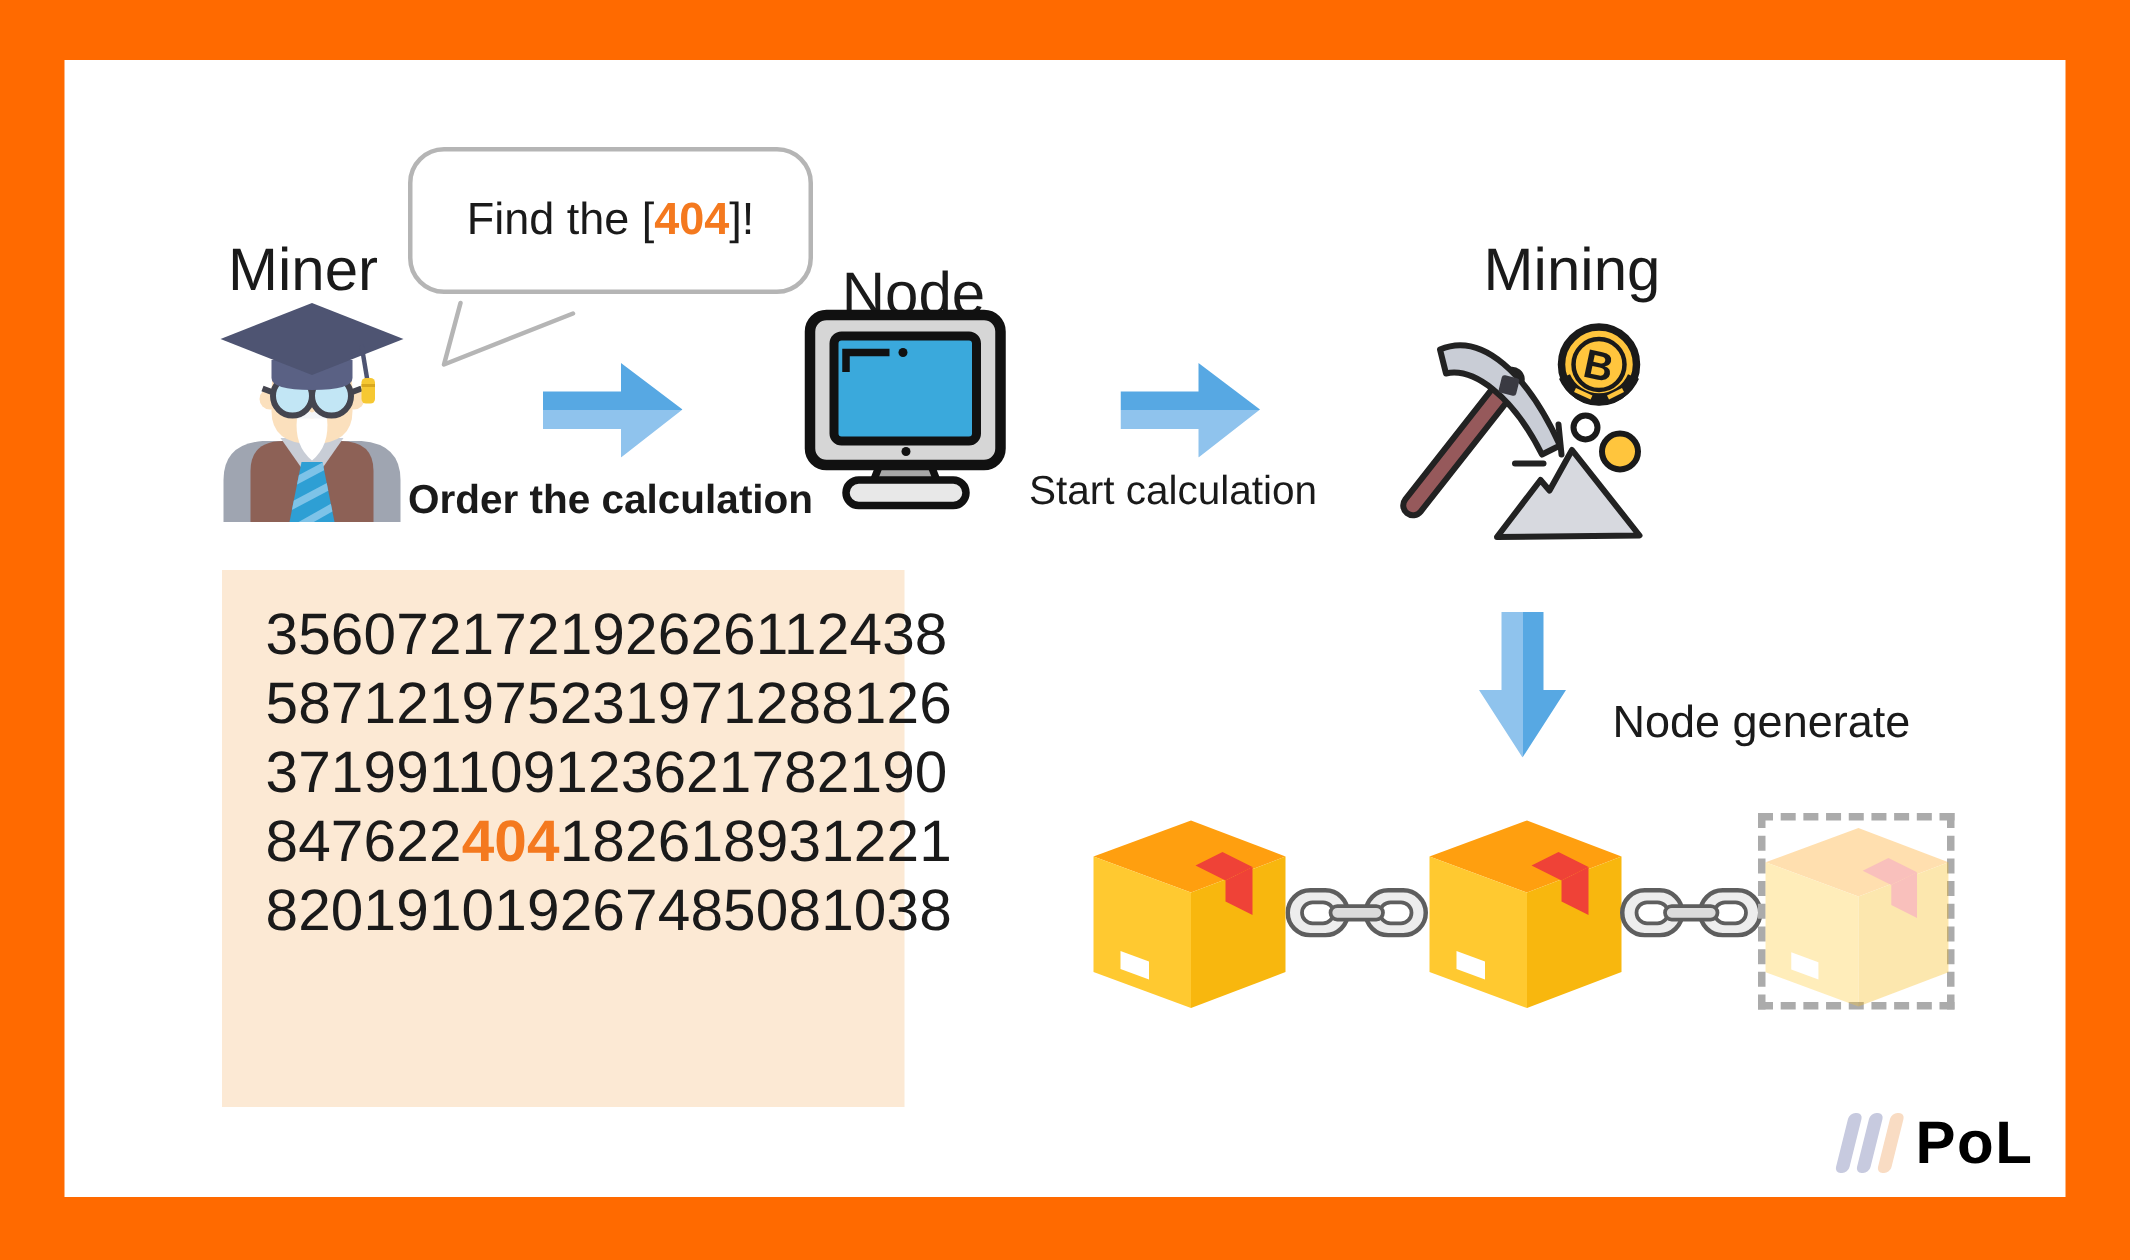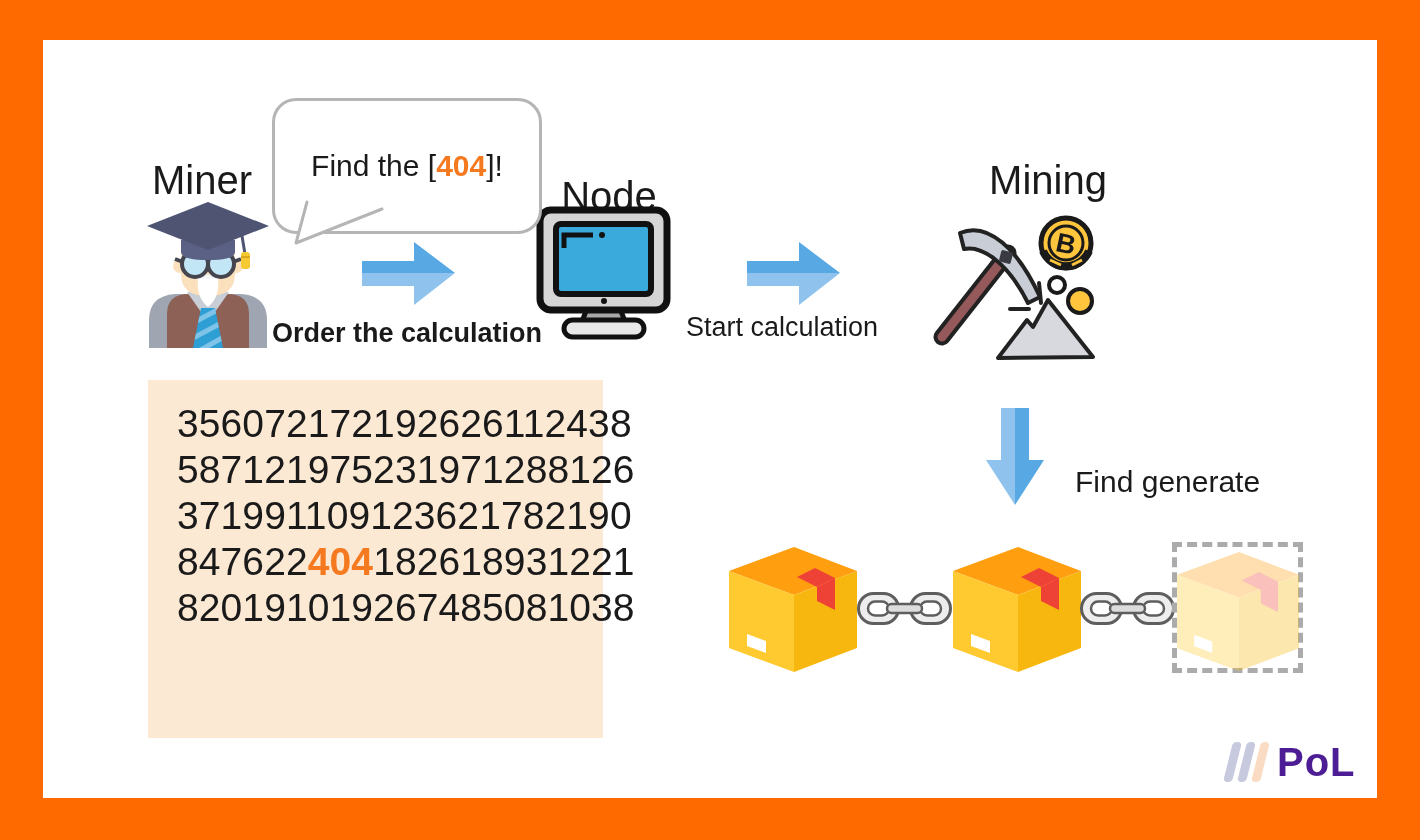--- a/index.html
+++ b/index.html
@@ -5,21 +5,21 @@
   html,body{margin:0;padding:0;background:#888;}
   .canvas{
     position:relative;width:1420px;height:840px;background:#FF6A00;
     font-family:"Liberation Sans", sans-serif;color:#1A1A1A;overflow:hidden;
   }
   .paper{position:absolute;left:43px;top:40px;width:1334px;height:758px;background:#FFFFFF;}
   .abs{position:absolute;}
   .label{font-size:40px;color:#1A1A1A;text-align:center;white-space:nowrap;}
   .caption{font-size:27px;color:#1A1A1A;white-space:nowrap;}
   .bubble{
-    left:272px;top:98px;width:270px;height:136px;background:#fff;
+    left:272px;top:98px;width:270px;height:98px;background:#fff;
     border:3px solid #B5B5B5;border-radius:24px;box-sizing:border-box;
     display:flex;align-items:center;justify-content:center;
     font-size:30px;white-space:nowrap;z-index:3;
   }
   .bubble .hl{color:#F4791F;font-weight:bold;}
   .grid{
     left:148px;top:380px;width:455px;height:358px;background:#FCE9D4;
     padding:21px 0 0 29px;box-sizing:border-box;
   }
   .grid .row{font-size:39px;line-height:46px;letter-spacing:0.1px;white-space:nowrap;}
@@ -27,21 +27,21 @@
   .dashedframe{
     left:1172px;top:542px;width:131px;height:131px;box-sizing:border-box;
     border:5px dashed #ABABAB;
   }
   .faded{opacity:0.33;}
   .pol{left:1228px;top:737px;width:140px;height:50px;display:flex;align-items:center;}
   .pol .bars{display:flex;gap:5px;margin-right:12px;transform:skewX(-14deg);}
   .pol .bar{width:9px;height:40px;border-radius:4px;}
   .pol .bar.b1,.pol .bar.b2{background:#C7CADF;}
   .pol .bar.b3{background:#F9DCC3;}
-  .pol .text{font-size:40px;font-weight:bold;color:#4c1d95;letter-spacing:1px;}
+  .pol .text{font-size:40px;font-weight:bold;color:#000000;letter-spacing:1px;}
 </style>
 </head>
 <body>
 
 <div class="canvas">
   <div class="paper"></div>
 
   <div class="abs label" style="left:142px;top:158px;width:120px;">Miner</div>
 
   <div class="abs bubble">
@@ -143,21 +143,21 @@
   <svg class="abs" style="left:986px;top:408px;" width="58" height="97" viewBox="0 0 58 97">
     <defs>
       <linearGradient id="gradD" x1="0" y1="0" x2="1" y2="0">
         <stop offset="0.5" stop-color="#8FC3ED"></stop>
           <stop offset="0.5" stop-color="#57A8E3"></stop>
       </linearGradient>
     </defs>
     <polygon points="15,0 43,0 43,52 58,52 29,97 0,52 15,52" fill="url(#gradD)"></polygon>
   </svg>
 
-  <div class="abs caption" style="left:1075px;top:465px;font-size:30px;">Find generate</div>
+  <div class="abs caption" style="left:1075px;top:465px;font-size:30px;">Node generate</div>
 
   <div class="abs grid">
     <div class="row">356072172192626112438</div>
     <div class="row">587121975231971288126</div>
     <div class="row">371991109123621782190</div>
     <div class="row"><span>847622</span><span class="hl">404</span><span>182618931221</span></div>
     <div class="row">820191019267485081038</div>
   </div>
 
   <svg class="abs" style="left:728px;top:546px;" width="130" height="127" viewBox="0 0 130 127">

